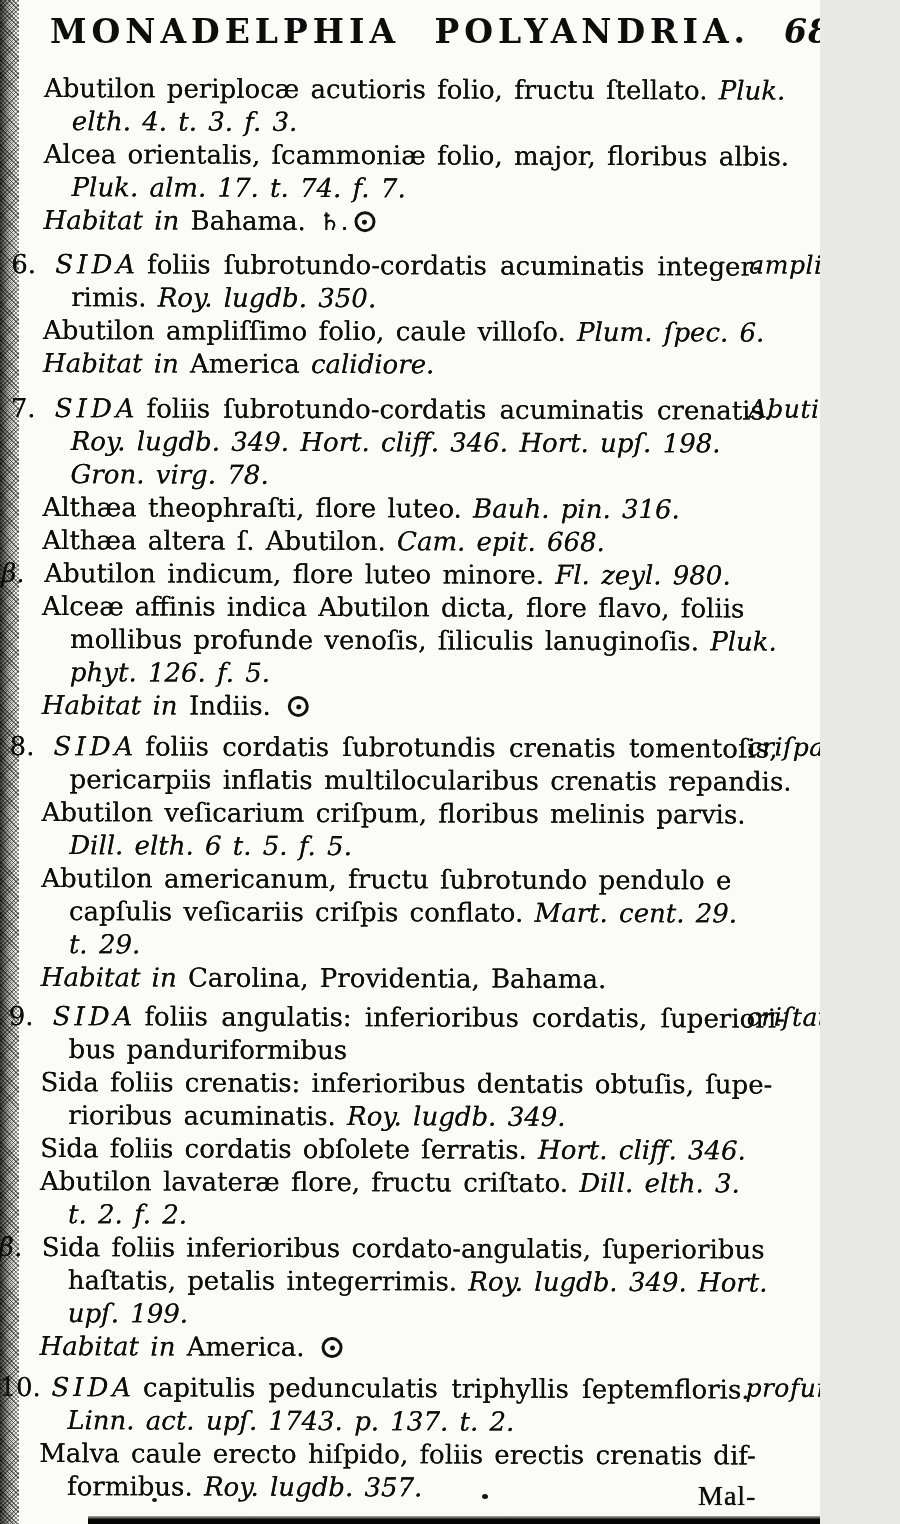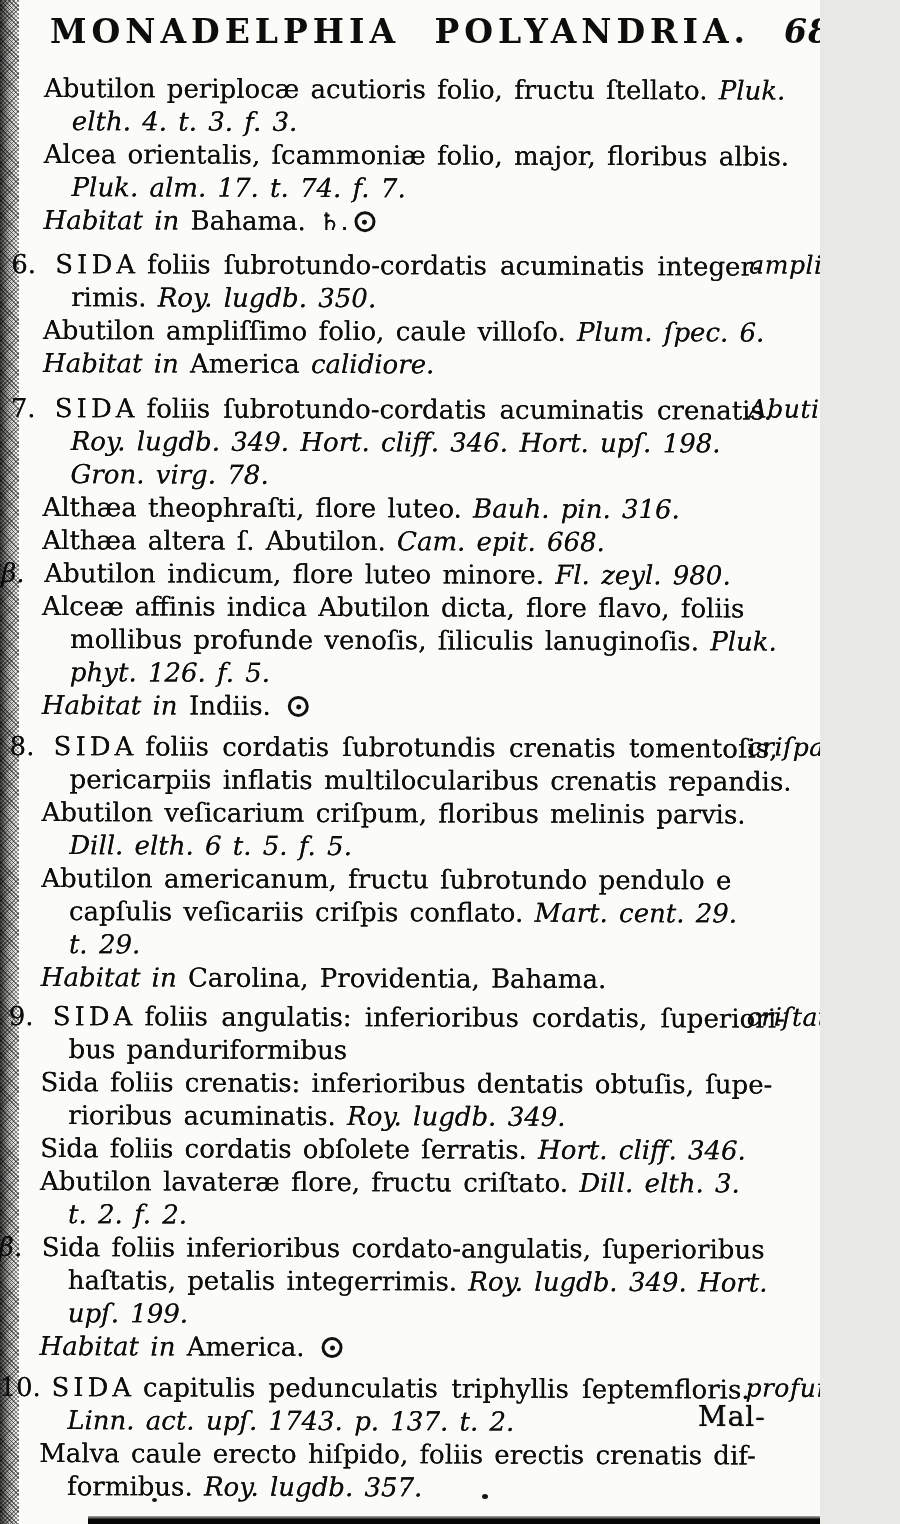--- a/index.html
+++ b/index.html
@@ -14,31 +14,31 @@
   .block{position:relative;}
   .ln{white-space:nowrap;}
   .l0{padding-left:56px;position:relative;word-spacing:5px;}
   .l0b{padding-left:46px;position:relative;}
   .l1{padding-left:44px;}
   .l2{padding-left:72px;}
   .num{position:absolute;left:12px;top:0;}
   .num10{left:4px;}
   .l0b > .num{left:3px;font-style:italic;}
   .it{font-style:italic;}
-  .genus{letter-spacing:4px;margin-right:8px;}
+  .genus{letter-spacing:4px;margin-right:8px;font-style:italic;}
   .sym{font-family:"DejaVu Sans",sans-serif;font-size:24px;margin-left:2px;}
   .margin-note{position:absolute;left:750px;top:3px;width:148px;font-style:italic;
                font-size:25px;line-height:24px;white-space:normal;letter-spacing:0.5px;}
   .sun{display:inline-block;width:15px;height:15px;border:3px solid #101010;border-radius:50%;
        position:relative;vertical-align:-2px;margin-left:6px;}
   .sun::after{content:"";position:absolute;left:50%;top:50%;width:5px;height:5px;
        transform:translate(-50%,-50%);background:#101010;border-radius:50%;}
   .gap-a{margin-top:10px;}.gap-b{margin-top:12px;}.gap-c{margin-top:8px;}.gap-d{margin-top:6px;}
-  .catchword{position:absolute;left:698px;top:1400px;font-size:28px;letter-spacing:1px;
-             text-shadow:0 0 0.9px #000;}
+  .catchword{position:absolute;left:698px;top:1480px;font-size:28px;letter-spacing:1px;
+             text-shadow:0 0 0.9px #000;font-family:Liberation Serif, serif;}
   .scan-edge{position:absolute;left:0;top:0;width:19px;height:1524px;
        background:
          repeating-linear-gradient(45deg,rgba(0,0,0,.5) 0 1px,transparent 1px 3px),
          repeating-linear-gradient(-45deg,rgba(0,0,0,.4) 0 1px,transparent 1px 3px),
          linear-gradient(to right,rgba(15,15,15,.8),rgba(40,40,40,.28) 55%,rgba(0,0,0,0));}
   .bottom-bar{position:absolute;left:88px;bottom:0;width:812px;height:8px;
        background:linear-gradient(to top,#050505 55%,rgba(0,0,0,.3));}
   .speck{position:absolute;background:#151515;border-radius:50%;}
 </style>
 </head>

